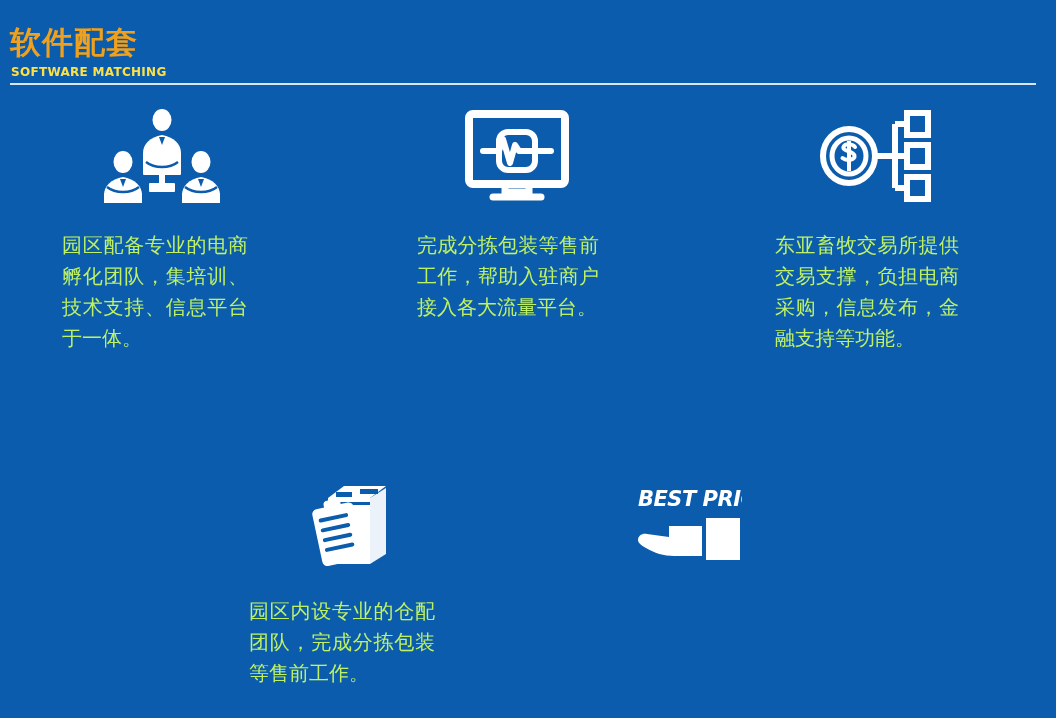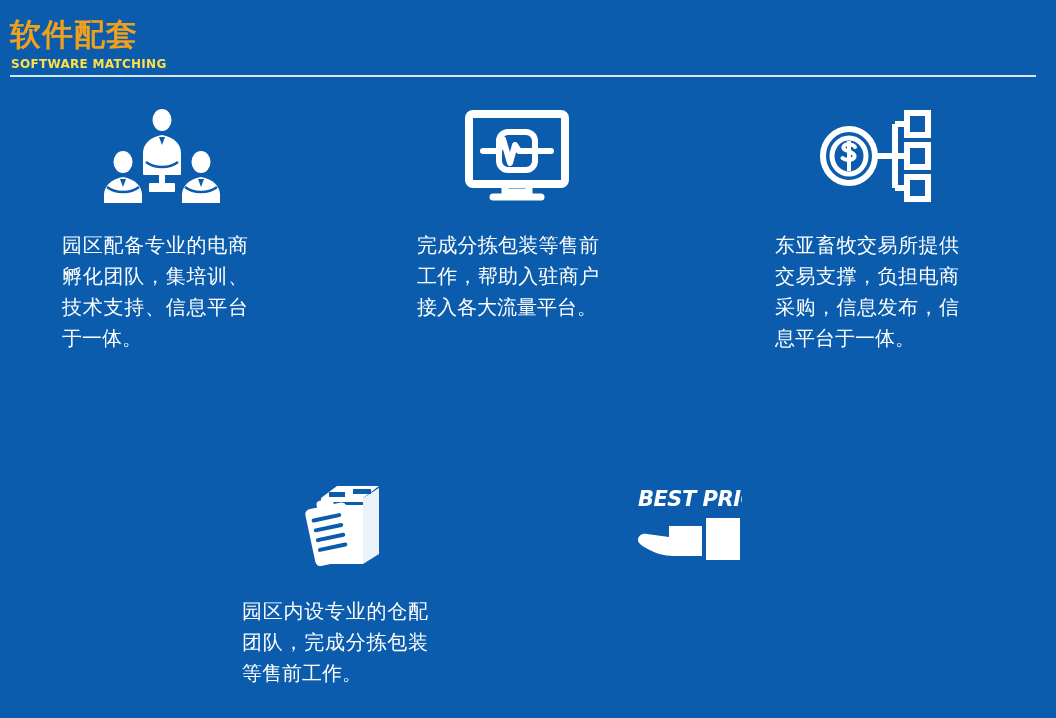--- a/index.html
+++ b/index.html
@@ -12,21 +12,21 @@
     background: #0b5cad;
     font-family: "DejaVu Sans", "Liberation Sans", sans-serif;
     overflow: hidden;
     position: relative;
   }
 
   
   #header {
     position: absolute;
     left: 0;
-    top: 4px;
+    top: 12px;
     width: 948px;
     height: 82px;
   }
   #header-title {
     position: absolute;
     left: 10px;
     top: 11px;
     font-size: 31px;
     font-weight: bold;
     color: #efa01d;
@@ -62,32 +62,32 @@
   .card-icon {
     height: 112px;
     display: flex;
     align-items: center;
     justify-content: center;
   }
   .card-text {
     margin-top: 18px;
     font-size: 20px;
     line-height: 31px;
-    color: #ffffff;
+    color: #bef264;
     text-align: justify;
     text-align-last: left;
     width: 182px;
   }
 
   
   #card-1 { left: 62px;  top: 100px; }
   #card-2 { left: 417px; top: 100px; }
   #card-3 { left: 775px; top: 100px; }
   
-  #card-4 { left: 242px; top: 466px; }
+  #card-4 { left: 249px; top: 466px; }
   #card-5 { left: 589px; top: 466px; }
 
   #card-1 .card-text { width: 186px; }
   #card-2 .card-text { width: 182px; }
   #card-3 .card-text { width: 184px; }
   #card-4 .card-text { width: 186px; }
   #card-5 .card-text { width: 186px; }
 
   .icon-svg { display: block; }
 </style>
@@ -156,21 +156,21 @@
       <line x1="76" y1="14" x2="76" y2="78" stroke-width="6"></line>
       <line x1="76" y1="14" x2="88" y2="14" stroke-width="6"></line>
       <line x1="76" y1="46" x2="88" y2="46" stroke-width="6"></line>
       <line x1="76" y1="78" x2="88" y2="78" stroke-width="6"></line>
 
       <rect x="88" y="3" width="21" height="22" stroke-width="6"></rect>
       <rect x="88" y="35" width="21" height="22" stroke-width="6"></rect>
       <rect x="88" y="67" width="21" height="22" stroke-width="6"></rect>
     </svg>
   </div>
-  <div class="card-text">东亚畜牧交易所提供交易支撑，负担电商采购，信息发布，信息平台于一体。</div>
+  <div class="card-text">东亚畜牧交易所提供交易支撑，负担电商采购，信息发布，金融支持等功能。</div>
 </div>
 
 <div class="card" id="card-4">
   <div class="card-icon">
     <svg class="icon-svg" width="86" height="88" viewBox="0 0 86 88" fill="#ffffff">
 
       <path d="M22 20h42v66H22z"></path>
       <path d="M64 20l16-10v66L64 86z" opacity="0.92"></path>
 
       <path d="M22 20L38 8h42l-16 12z"></path>

